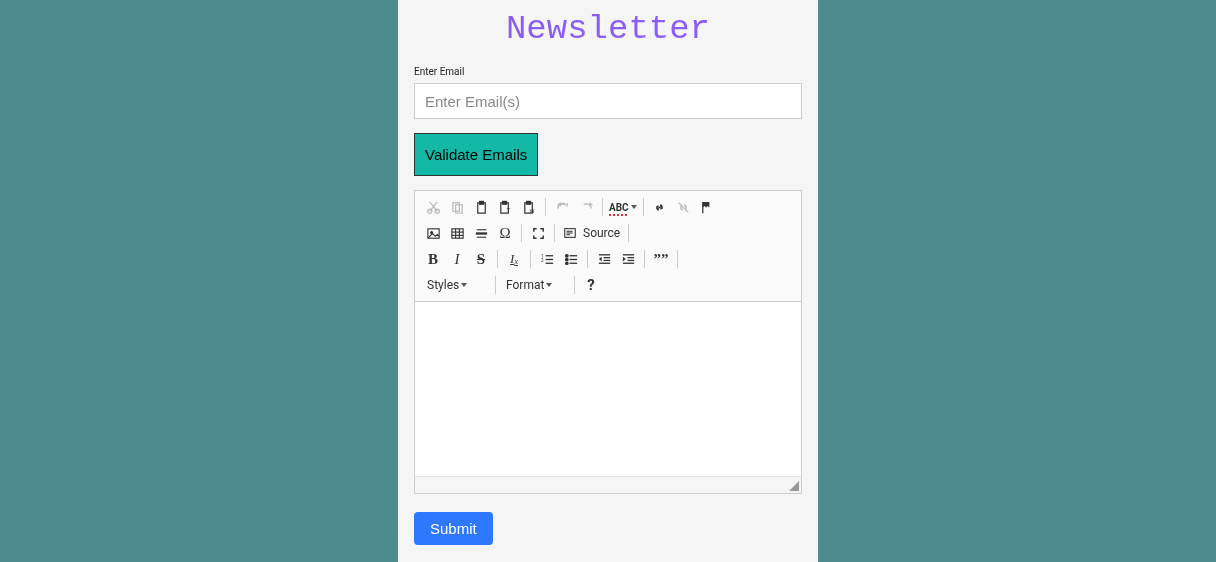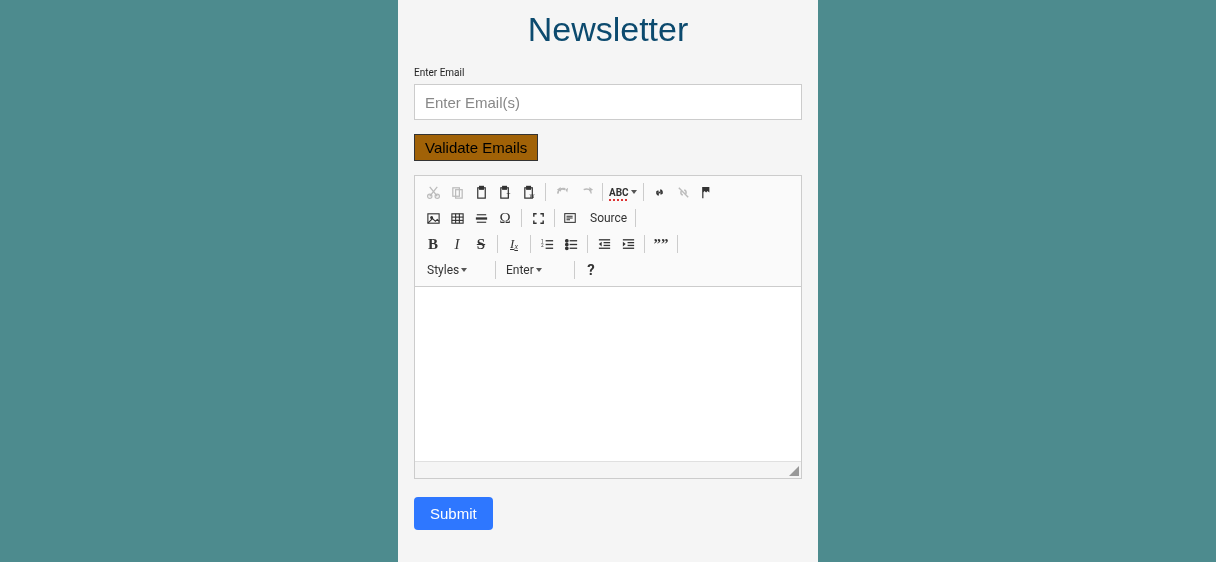--- a/index.html
+++ b/index.html
@@ -11,24 +11,24 @@
     overflow: hidden;
   }
   .panel {
     width: 420px;
     margin: 0 auto;
     background: #f5f5f5;
     min-height: 562px;
     padding: 0 16px 16px 16px;
   }
   .title {
-    font-family: Liberation Sans, sans-serif;
+    font-family: Liberation Mono, monospace;
     font-size: 34px;
     font-weight: 400;
-    color: #0c4a6e;
+    color: #8b5cf6;
     text-align: center;
     padding: 10px 0 18px 0;
   }
   .label {
     font-size: 10px;
     color: #222;
     margin-bottom: 6px;
   }
   .text-input {
     width: 100%;
@@ -36,24 +36,24 @@
     border: 1px solid #ccc;
     border-radius: 0;
     padding: 0 10px;
     font-size: 15px;
     background: #fff;
     color: #333;
   }
   .text-input::placeholder { color: #888; }
   .btn-validate {
     margin-top: 14px;
-    padding: 4px 10px;
+    padding: 12px 10px;
     font-size: 15px;
     border: 1.5px solid #333;
-    background: #a16207;
+    background: #14b8a6;
     cursor: pointer;
   }
   .editor {
     margin-top: 14px;
     border: 1px solid #ccc;
     background: #fafafa;
   }
   .toolbar {
     border-bottom: 1px solid #ccc;
     padding: 4px 6px 2px 6px;
@@ -85,21 +85,21 @@
   .tb-caret {
     width: 0; height: 0;
     border-left: 3px solid transparent;
     border-right: 3px solid transparent;
     border-top: 4px solid #555;
     margin-left: 2px;
   }
   .tb-src {
     display: inline-flex;
     align-items: center;
-    gap: 13px;
+    gap: 6px;
     height: 24px;
     padding: 0 4px;
     cursor: pointer;
     font-size: 12px;
     color: #333;
   }
   .tb-combo {
     display: inline-flex;
     align-items: center;
     height: 24px;
@@ -340,21 +340,21 @@
         <span class="tb-sep"></span>
       </div>
 
       <div class="tb-row">
         <span class="tb-combo">
           <span>Styles</span>
           <span class="tb-caret"></span>
         </span>
         <span class="tb-sep"></span>
         <span class="tb-combo">
-          <span>Enter</span>
+          <span>Format</span>
           <span class="tb-caret"></span>
         </span>
         <span class="tb-sep"></span>
         <span class="tb-btn tb-question">?</span>
       </div>
 
     </div>
     <div class="editor-body"></div>
     <div class="editor-footer">
       <div class="resize-grip"></div>

